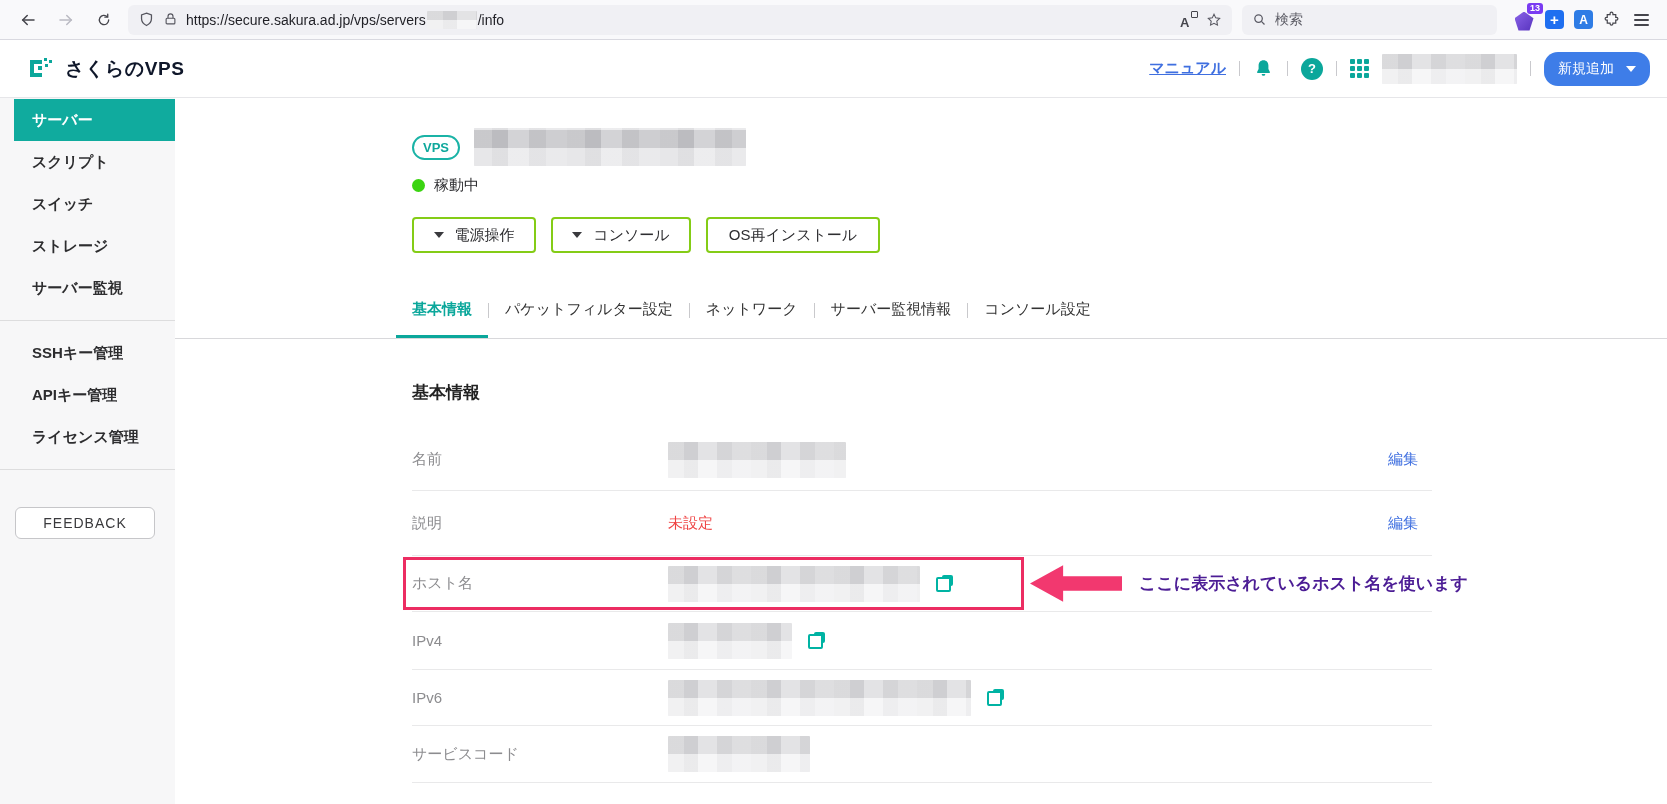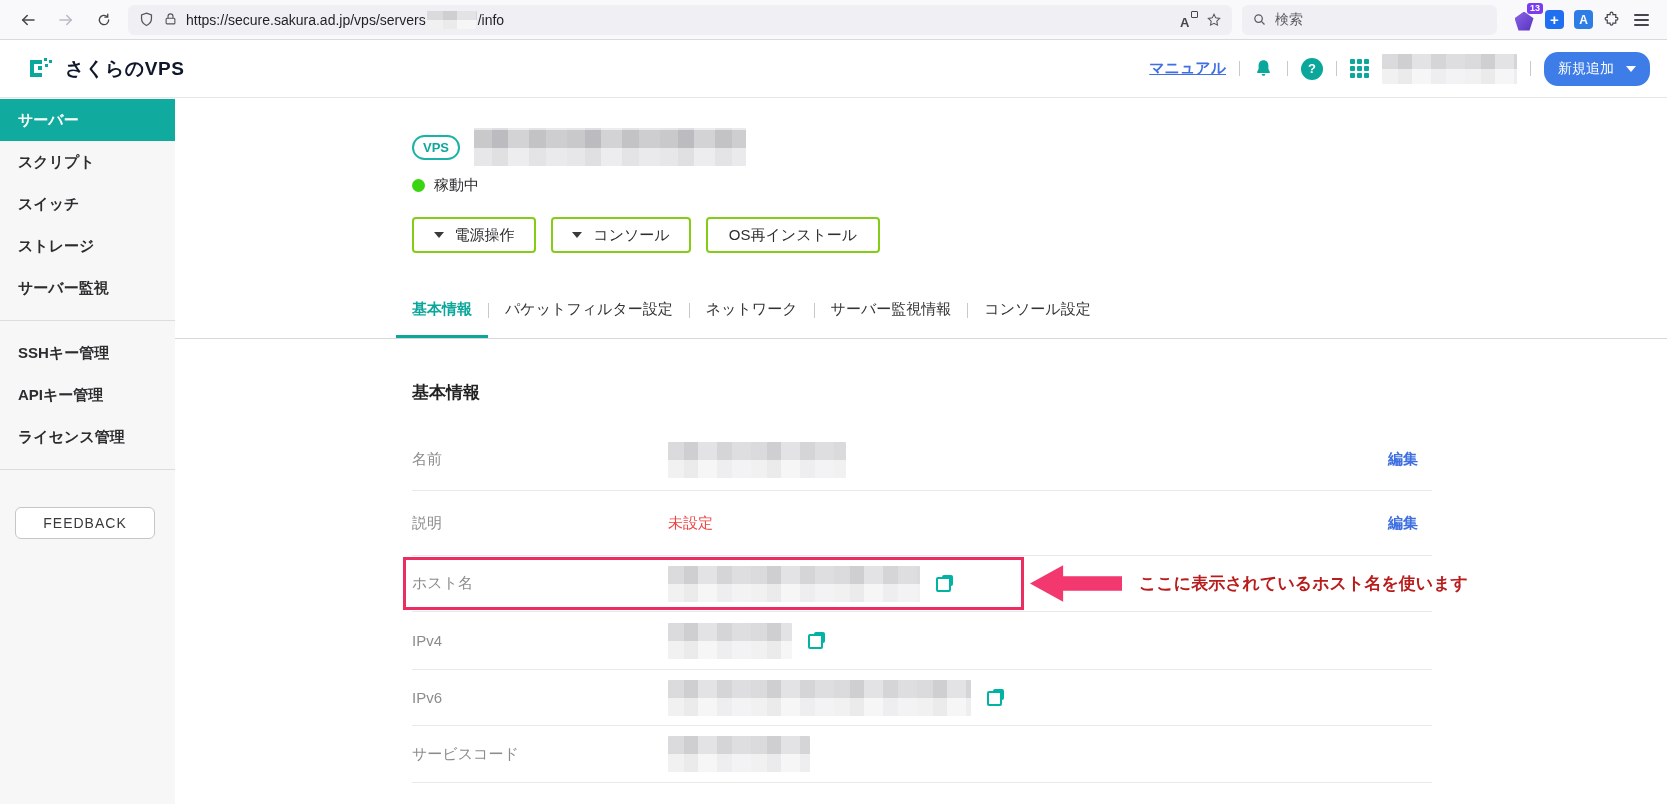--- a/index.html
+++ b/index.html
@@ -50,21 +50,21 @@
   .btn-add { height:34px; background:#3e7de8; border:none; border-radius:14px; color:#fff;
     font-size:14px; padding:0 14px; display:flex; align-items:center; gap:12px; cursor:pointer;
     font-family:inherit; }
   .caret-down-w { width:0; height:0; border-left:5px solid transparent; border-right:5px solid transparent;
     border-top:6px solid #fff; }
 
   
   .app-body { display:flex; height:706px; }
   .sidebar { width:175px; background:#f7f7f8; padding-top:1px; flex-shrink:0; }
   .sb-item { height:42px; display:flex; align-items:center; padding-left:18px;
-    font-size:15px; font-weight:bold; color:#2d2d2f; cursor:pointer; }
+    font-size:15px; font-weight:bold; color:#2d2d2f; cursor:pointer;margin-left:14px; }
   .sb-item.active { background:#10ab9e; color:#fff; }
   .sb-divider { height:1px; background:#ddddde; margin:11px 0; }
   .feedback-btn { margin:26px 0 0 15px; width:140px; height:32px; background:#fff;
     border:1px solid #c6c6c9; border-radius:6px; font-size:14px; color:#3a3a3d;
     letter-spacing:1px; cursor:pointer; font-family:inherit; }
 
   main { flex:1; background:#fff; min-width:0; }
 
   
   .server-head { padding:29px 0 0 237px; }
@@ -91,21 +91,21 @@
 
   
   .section { margin-left:237px; width:1020px; }
   .section-title { margin-top:42px; font-size:17px; font-weight:bold; color:#222; }
   .rows { margin-top:25px; }
   .row { display:flex; align-items:center; border-bottom:1px solid #e9e9ea; position:relative; }
   .row-h0 { height:62px; } .row-h1 { height:65px; } .row-h2 { height:56px; }
   .row-h3 { height:58px; } .row-h4 { height:56px; } .row-h5 { height:57px; }
   .row-label { width:256px; font-size:15px; color:#8c8c8f; flex-shrink:0; }
   .row-value { font-size:15px; color:#ef4444; display:flex; align-items:center; gap:16px; }
-  .edit-link { margin-left:auto; padding-right:14px; color:#3f6fe0; font-size:15px; font-weight:bold; cursor:pointer; }
+  .edit-link { margin-left:auto; padding-right:14px; color:#3f6fe0; font-size:15px; font-weight:normal; cursor:pointer; }
 
   .copy-icon { position:relative; width:17px; height:17px; display:inline-block; cursor:pointer; flex-shrink:0; }
   .copy-icon::before { content:""; position:absolute; right:0; top:0; width:11px; height:11px;
     background:#00b3a3; border-radius:2px; }
   .copy-icon::after { content:""; position:absolute; left:0; bottom:0; width:11px; height:11px;
     background:#fff; border:2px solid #00b3a3; border-radius:2px; }
 
   
   .mosaic { position:relative; border-radius:1px; overflow:hidden;
     background:repeating-linear-gradient(90deg,#e6e6e8 0 16px,#dadadd 16px 30px,#efeff1 30px 49px,#e0e0e3 49px 64px,#eaeaec 64px 83px); }
@@ -124,21 +124,21 @@
   .mask-servicecode { width:142px; height:36px; }
 
   
   .hl-box { position:absolute; left:-9px; top:1px; width:621px; height:53px;
     border:3px solid #ec2d62; pointer-events:none; z-index:3; }
   .callout { position:absolute; left:618px; top:50%; transform:translateY(-50%);
     display:flex; align-items:center; gap:17px; white-space:nowrap; z-index:3; }
   .callout-arrow { width:92px; height:38px; background:#f2386f;
     clip-path:polygon(0 50%,36% 2%,36% 31%,100% 31%,100% 69%,36% 69%,36% 98%);
     filter:drop-shadow(0 3px 2px rgba(140,10,50,.35)); }
-  .callout-text { font-size:17px; font-weight:bold; color:#b91c1c; }
+  .callout-text { font-size:17px; font-weight:bold; color:#4c1d95; }
 
   svg { display:block; }
 </style>
 </head>
 <body>
 
 <div class="toolbar">
   <span class="nav-btn">
     <svg viewBox="0 0 24 24" width="18" height="18" fill="none" stroke="#45454c" stroke-width="2" stroke-linecap="round">
         <path d="M20 12H5"></path>

